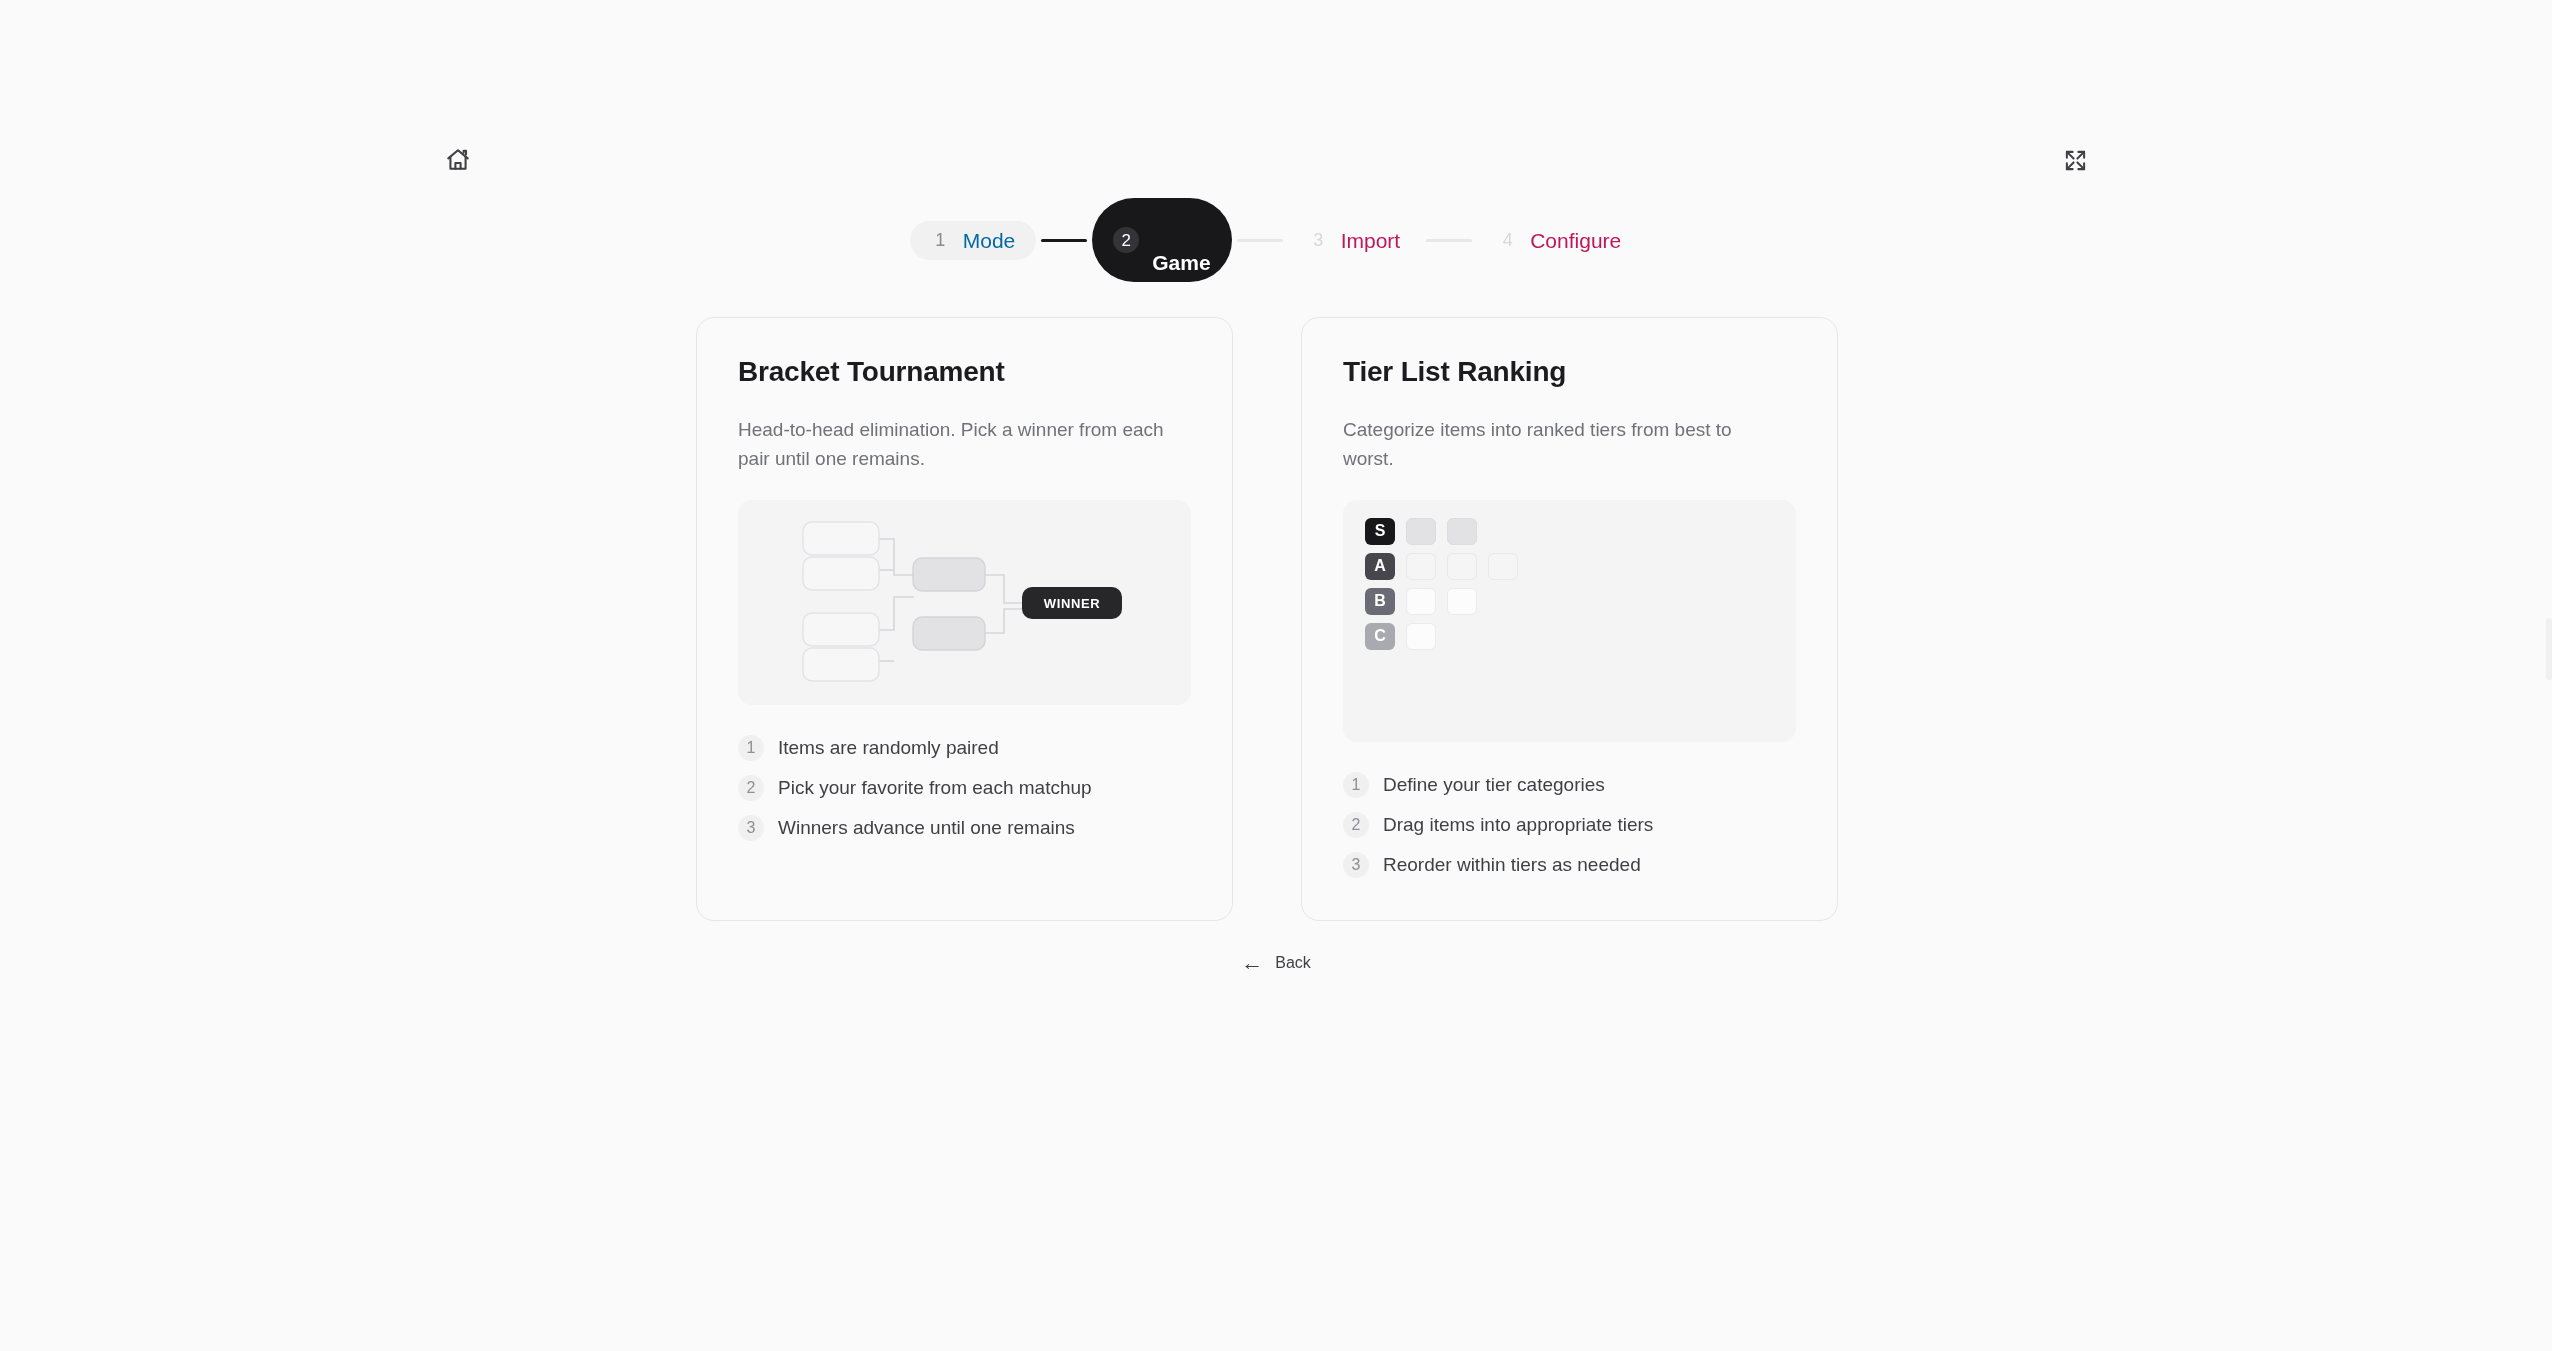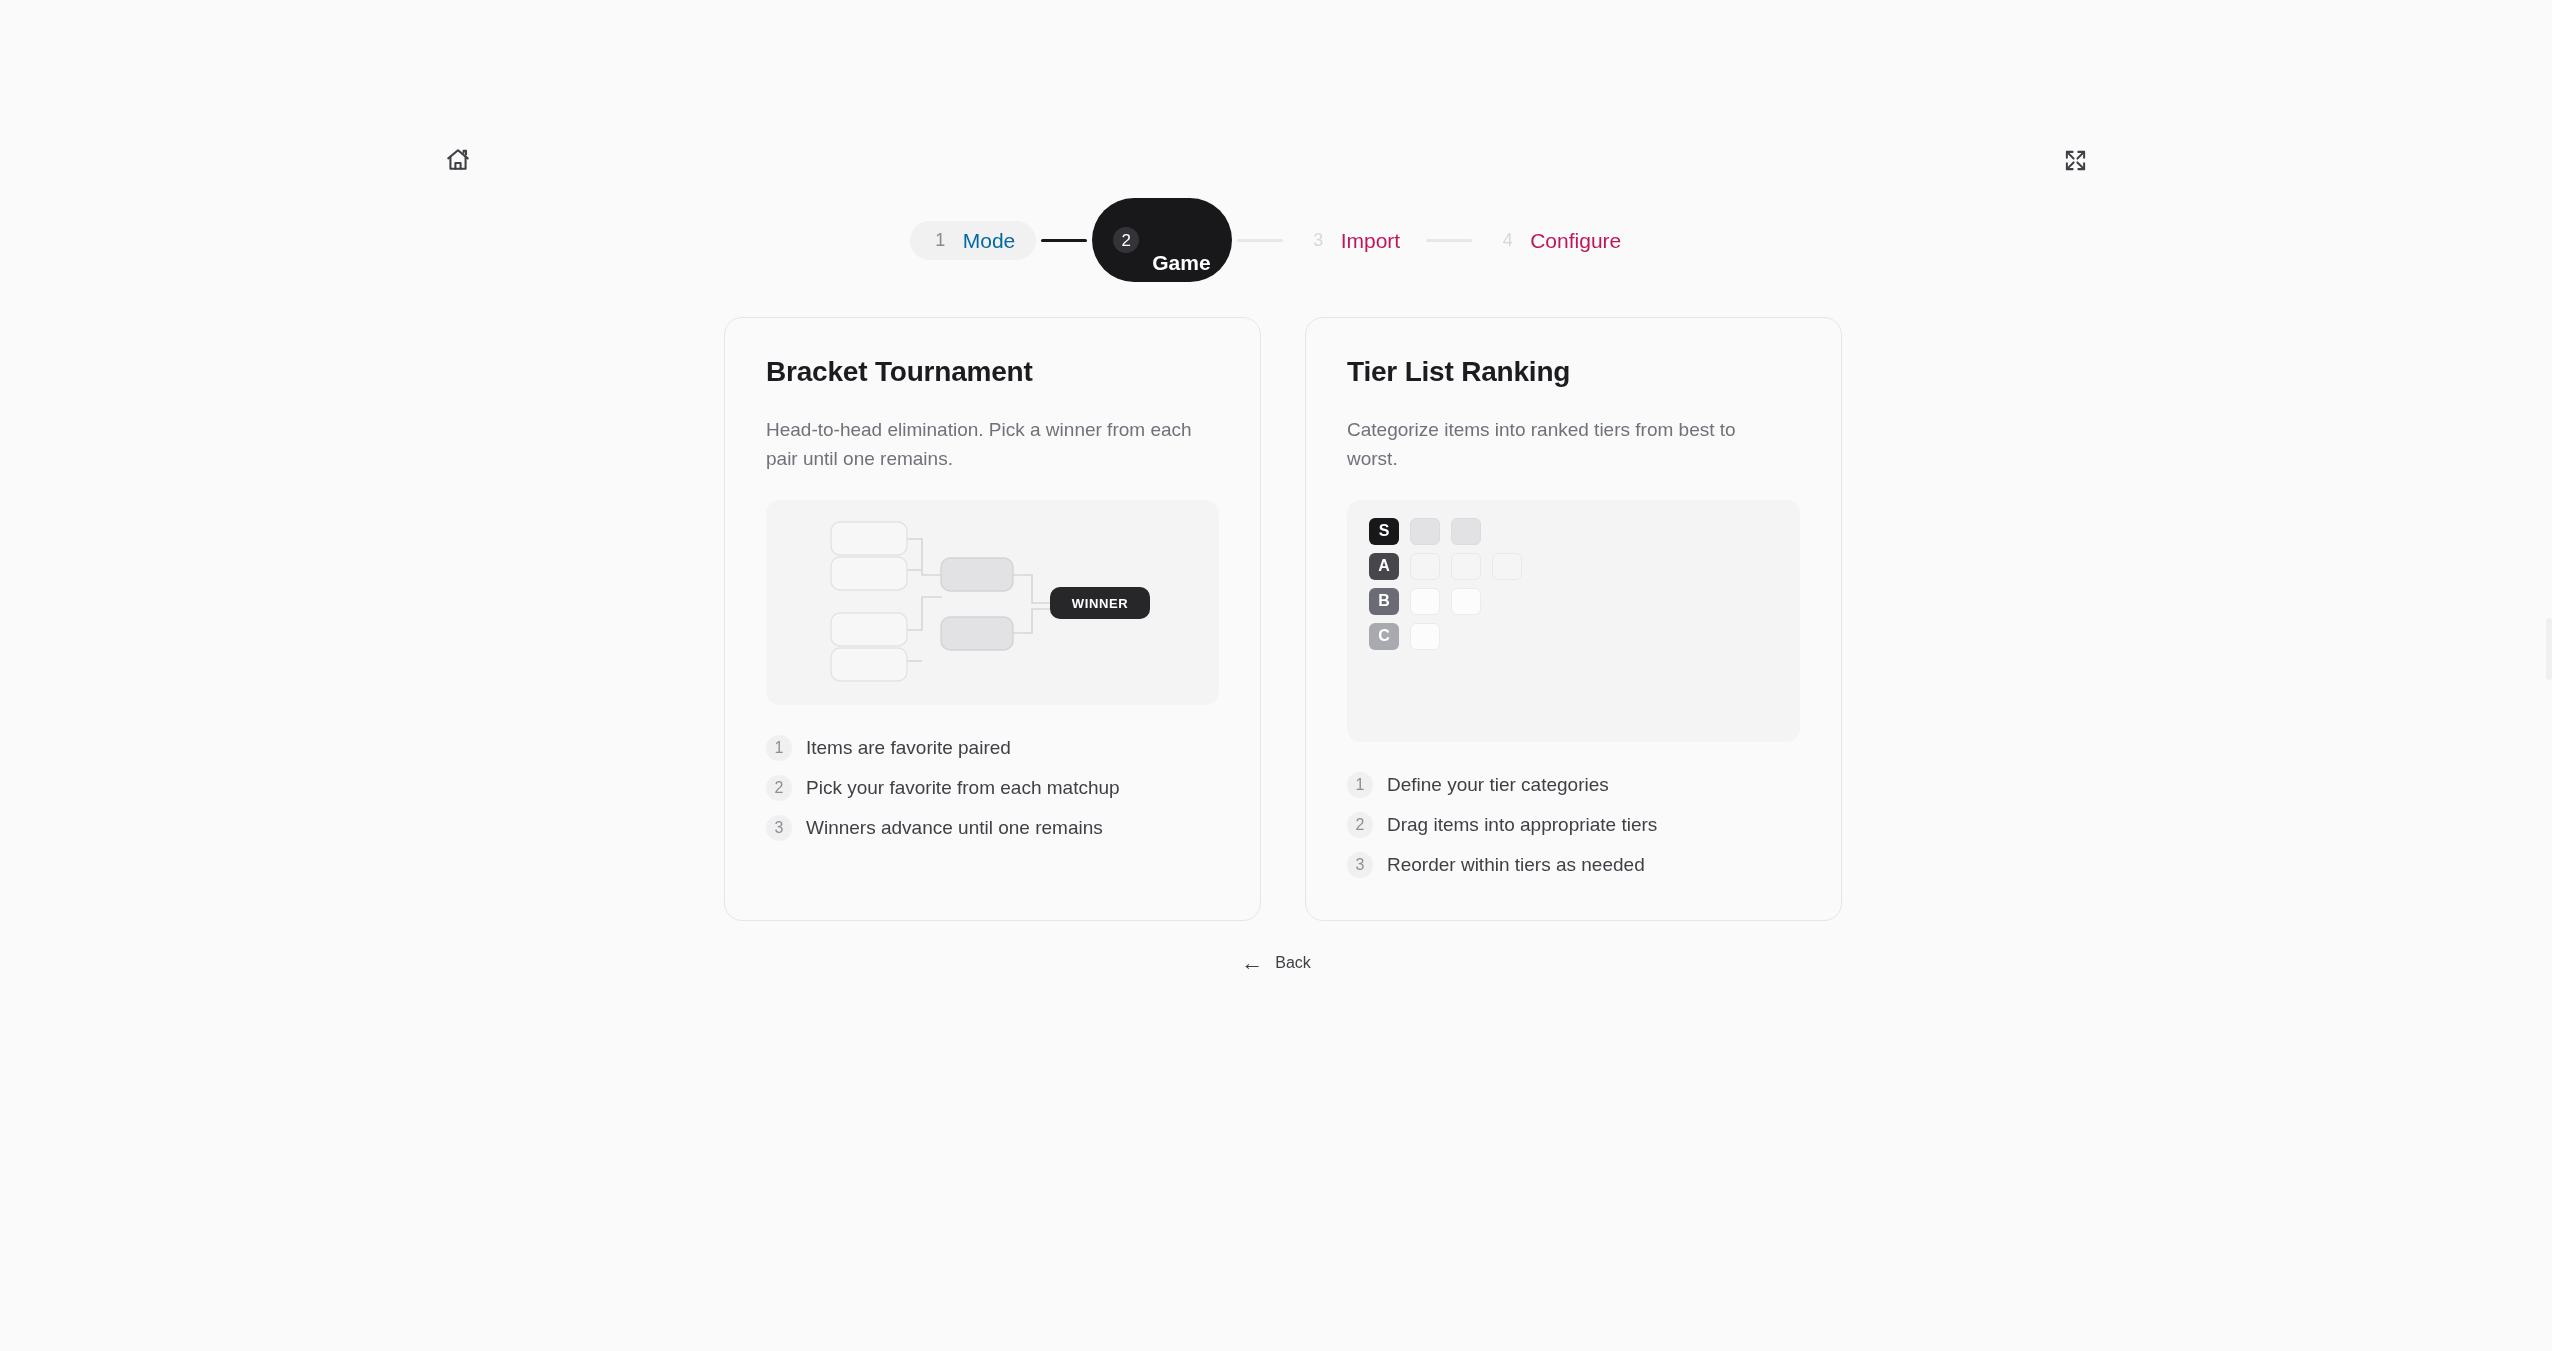--- a/index.html
+++ b/index.html
@@ -99,24 +99,24 @@
     border-radius: 2px;
     flex: 0 0 auto;
     margin: 0 5px;
   }
   .step-line.solid { background: #18181b; }
   .step-line.faint { background: #e7e7ea; }
 
   
   .cards {
     position: absolute;
-    left: 724px;
+    left: 696px;
     top: 317px;
     display: flex;
-    gap: 20px;
+    gap: 44px;
   }
   .card {
     width: 537px;
     background: #fafafa;
     border: 1.5px solid #e6e6e9;
     border-radius: 18px;
     padding: 38px 41px 42px 41px;
     cursor: pointer;
   }
   .card.card-right { min-height: 0; margin-left: 24px; }
@@ -328,21 +328,21 @@
           </g>
 
           <rect x="284" y="87" width="100" height="32" rx="10" fill="#27272a"></rect>
           <text x="334" y="108" text-anchor="middle" font-family="Liberation Sans, sans-serif" font-size="13" font-weight="700" letter-spacing="0.6" fill="#ffffff">WINNER</text>
         </svg>
       </div>
 
       <div class="steps-list">
         <div class="step-item">
           <span class="badge">1</span>
-          <span class="text">Items are favorite paired</span>
+          <span class="text">Items are randomly paired</span>
         </div>
         <div class="step-item">
           <span class="badge">2</span>
           <span class="text">Pick your favorite from each matchup</span>
         </div>
         <div class="step-item">
           <span class="badge">3</span>
           <span class="text">Winners advance until one remains</span>
         </div>
       </div>

